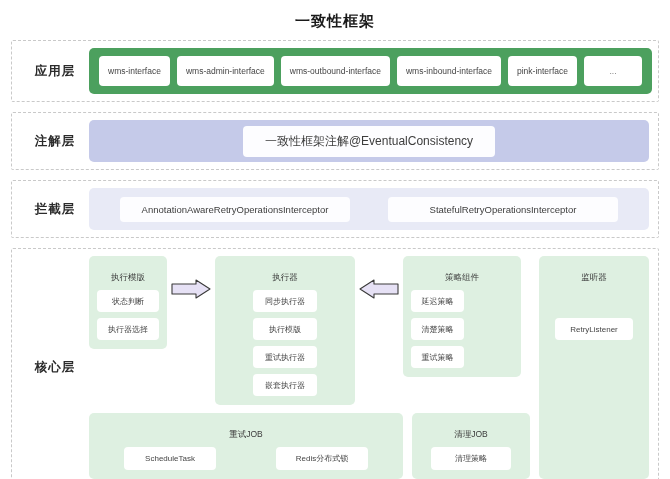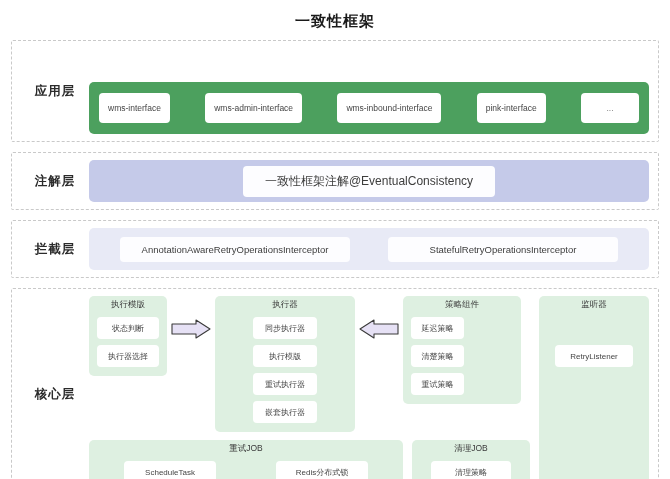--- a/index.html
+++ b/index.html
@@ -46,22 +46,21 @@
   }
 
   
   .app-body {
     background: #4CA05E;
     display: flex;
     align-items: center;
     justify-content: space-between;
     gap: 7px;
     padding: 9px 10px;
-    height: 52px;
-    margin-top: 34px;
+    height: 46px;
   }
   .chip {
     background: #ffffff;
     border-radius: 4px;
     font-size: 8.5px;
     color: #454545;
     height: 30px;
     display: flex;
     align-items: center;
     justify-content: center;
@@ -113,21 +112,21 @@
     background: transparent;
     display: flex;
     gap: 9px;
     align-items: stretch;
   }
   .core-left { flex: 1 1 auto; display: flex; flex-direction: column; gap: 8px; }
   .core-row { display: flex; align-items: flex-start; gap: 0; }
   .panel {
     background: #DEF0E1;
     border-radius: 5px;
-    padding: 3px 8px 9px 8px;
+    padding: 16px 8px 9px 8px;
     display: flex;
     flex-direction: column;
     align-items: center;
   }
   .panel-title {
     font-size: 8.5px;
     color: #3b3b3b;
     margin-bottom: 6px;
     text-align: center;
     white-space: nowrap;
@@ -179,20 +178,21 @@
 
 <div class="page">
 
   <div class="title">一致性框架</div>
 
   <div class="layer">
     <div class="layer-label">应用层</div>
     <div class="layer-body app-body">
       <div class="chip">wms-interface</div>
       <div class="chip">wms-admin-interface</div>
+      <div class="chip">wms-outbound-interface</div>
       <div class="chip">wms-inbound-interface</div>
       <div class="chip">pink-interface</div>
       <div class="chip ellipsis">...</div>
     </div>
   </div>
 
   <div class="layer">
     <div class="layer-label">注解层</div>
     <div class="layer-body anno-body">
       <div class="anno-chip">一致性框架注解@EventualConsistency</div>

